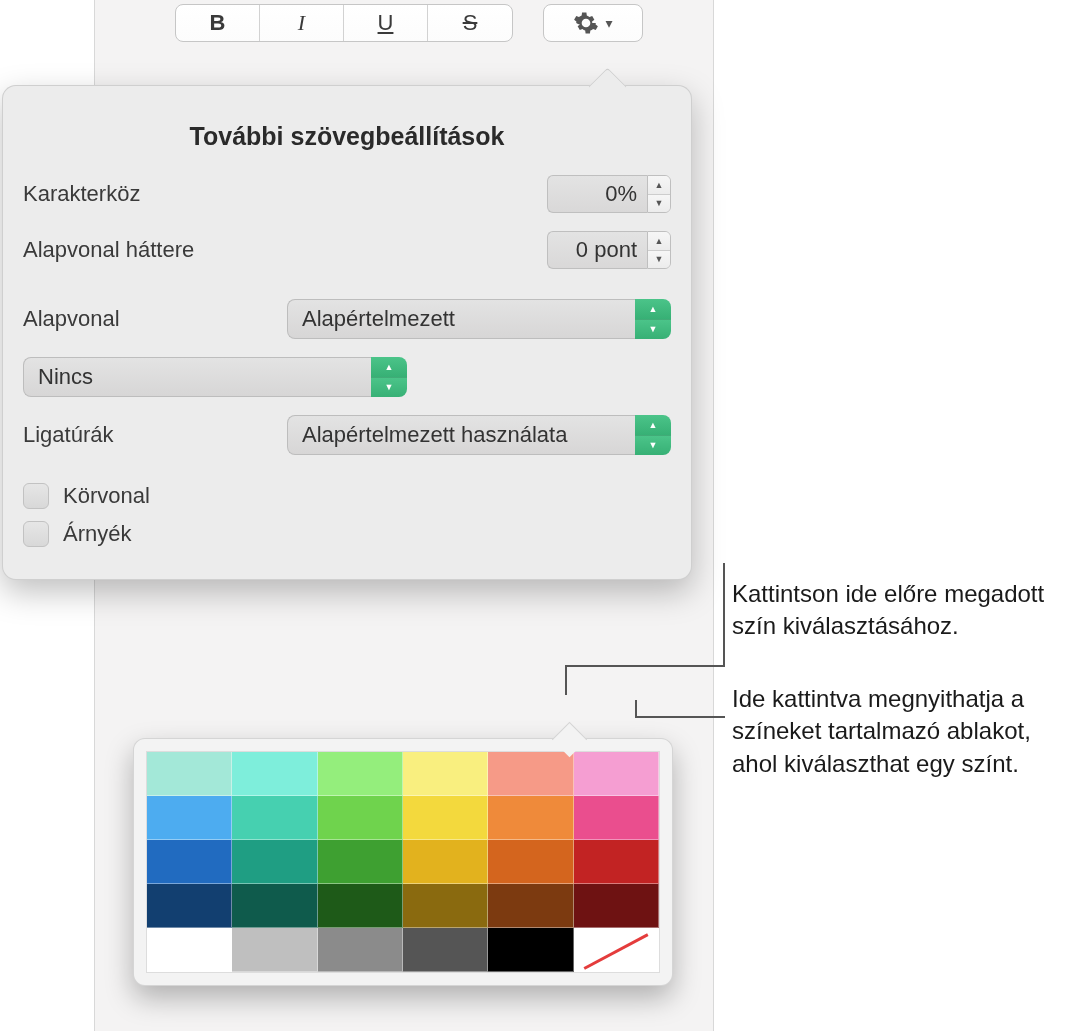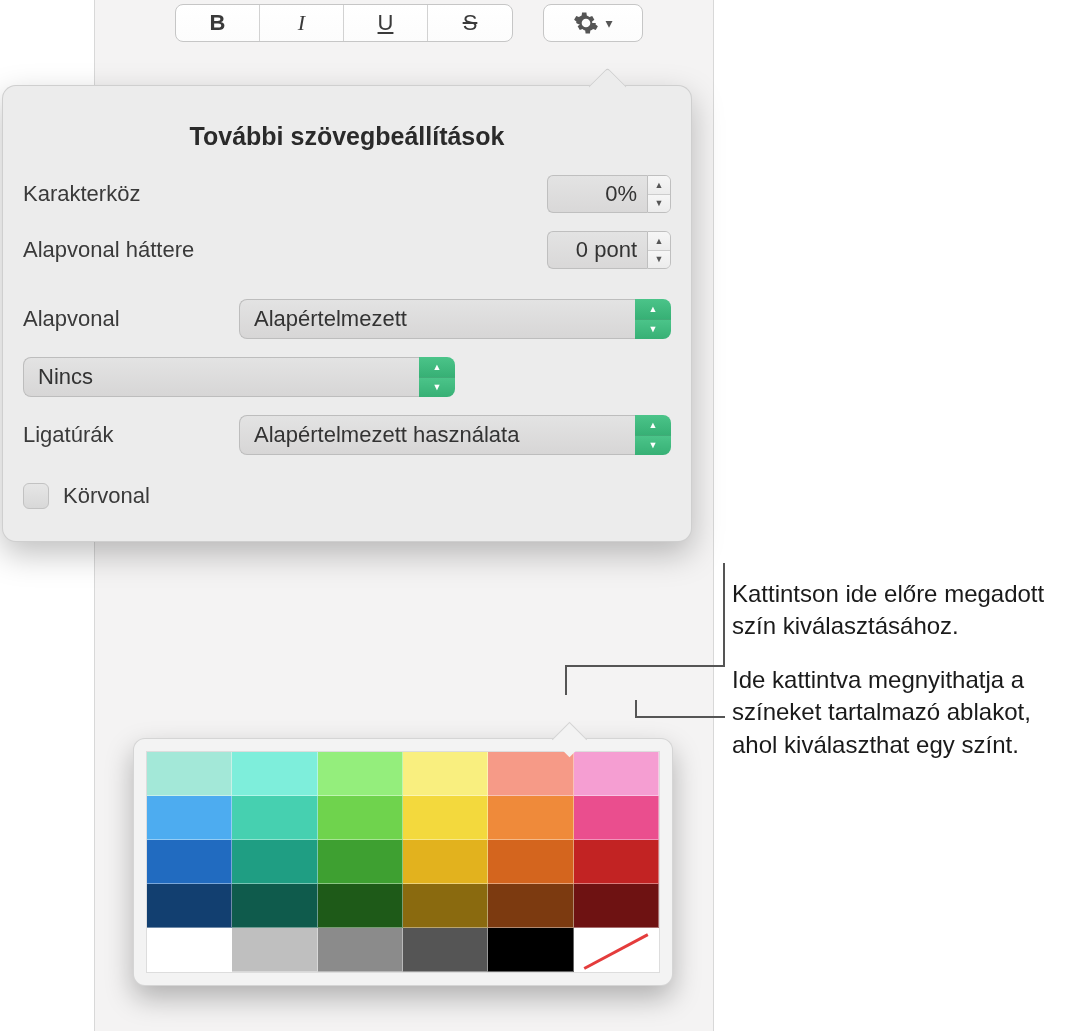--- a/index.html
+++ b/index.html
@@ -159,21 +159,21 @@
     color: #555;
     background: linear-gradient(#f6f6f6,#ececec);
     cursor: pointer;
   }
   .stepper-arrows div:first-child { border-bottom: 1px solid #cdcdcd; }
 
   
   .dropdown {
     display: flex;
     align-items: stretch;
-    width: 432px;
+    width: 384px;
     height: 40px;
   }
   .dropdown-val {
     flex: 1;
     display: flex;
     align-items: center;
     padding: 0 14px;
     background: linear-gradient(#e3e3e3,#d7d6d6);
     border: 1px solid #bdbdbd;
     border-right: none;
@@ -415,25 +415,29 @@
     </div>
   </div>
 
   <div style="height:10px"></div>
 
   <div class="check-row">
     <div class="checkbox"></div>
     <span>Körvonal</span>
   </div>
 
+  <div class="check-row">
+    <div class="checkbox"></div>
+    <span>Árnyék</span>
+  </div>
 
 </div>
 
 <div class="callout" style="left:732px; top:542px;margin-top:36px;">Kattintson ide előre megadott szín kiválasztásához.</div>
-<div class="callout" style="left:732px; top:664px;">Ide kattintva megnyithatja a színeket tartalmazó ablakot, ahol kiválaszthat egy színt.</div>
+<div class="callout" style="left:732px; top:683px;">Ide kattintva megnyithatja a színeket tartalmazó ablakot, ahol kiválaszthat egy színt.</div>
 
 <div class="callout-line" style="left:565px; top:665px; width:2px; height:30px;"></div>
 <div class="callout-line" style="left:565px; top:665px; width:160px; height:2px;"></div>
 <div class="callout-line" style="left:723px; top:563px; width:2px; height:104px;"></div>
 
 <div class="callout-line" style="left:635px; top:700px; width:2px; height:18px;"></div>
 <div class="callout-line" style="left:635px; top:716px; width:90px; height:2px;"></div>
 
 <div class="palette">
   <div class="palette-grid" id="palette-grid">

